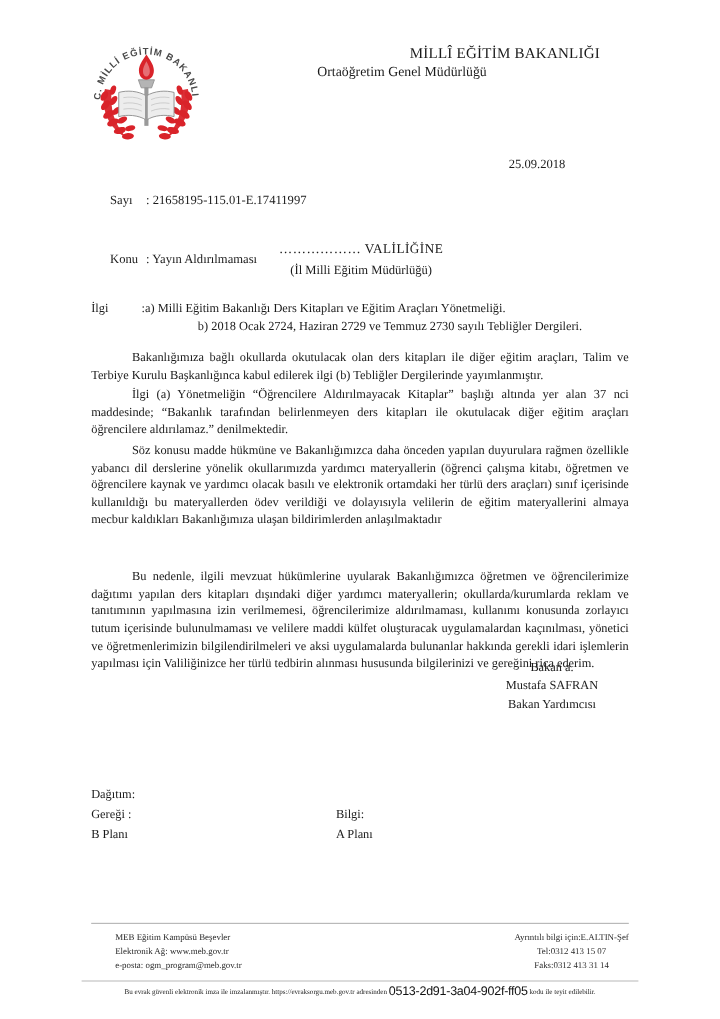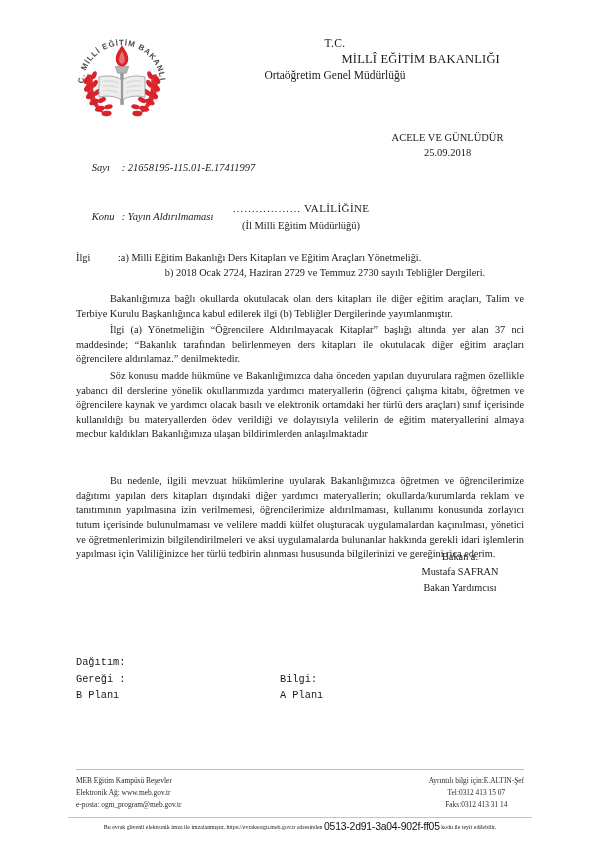--- a/index.html
+++ b/index.html
@@ -61,21 +61,21 @@
     font-size: 10.5px;
   }
 
   
   .ref-block {
     position: absolute;
     left: 76px; top: 144px;
     font-size: 10.5px;
     line-height: 1.55;
   }
-  .ref-row { white-space: pre; font-style: italic; }
+  .ref-row { white-space: pre; }
   .ref-label { display: inline-block; width: 30px; }
 
   
   .addressee {
     position: absolute;
     left: 76px; top: 200px;
     width: 450px;
     text-align: center;
     line-height: 1.6;
   }
@@ -121,21 +121,20 @@
     line-height: 1.5;
   }
 
   
   .distribution {
     position: absolute;
     left: 76px; top: 655px;
     width: 360px;
     font-size: 10.3px;
     line-height: 1.55;
-    font-family: Liberation Mono, monospace;
   }
   .dist-title { margin-bottom: 1px; }
   .dist-cols { position: relative; height: 34px; }
   .dist-col-left  { position: absolute; left: 0;   top: 0; }
   .dist-col-right { position: absolute; left: 204px; top: 0; }
   .dist-line { display: block; }
 
   
   .footer-rule {
     position: absolute;
@@ -153,21 +152,21 @@
     color: #2b2b2b;
   }
   .footer-left {
     position: absolute; left: 0; top: 0;
     text-align: left;
   }
   .footer-right {
     position: absolute; right: 0; top: 0;
     text-align: center;
   }
-  .footer span { display: block; white-space: nowrap; }
+  .footer span { display: block; white-space: nowrap; margin-left: 20px; }
 
   
   .esign-rule {
     position: absolute;
     left: 68px; top: 817px;
     width: 464px;
     height: 1px;
     background: #c4c4c4;
   }
   .esign {
@@ -253,28 +252,26 @@
           <path d="M30,63.5 C35,62.6 41,62.9 46,65.2"></path>
           <path d="M70,53.5 C65,52.6 59,52.9 54,55.2"></path>
           <path d="M70,58.5 C65,57.6 59,57.9 54,60.2"></path>
           <path d="M70,63.5 C65,62.6 59,62.9 54,65.2"></path>
         </g>
         <rect x="48.8" y="50" width="2.4" height="24" fill="#9a9a9a"></rect>
       </svg>
     </div>
 
     <div class="header-titles">
-      <div class="h-tc">T.C.</div>
       <div class="h-ministry">MİLLÎ EĞİTİM BAKANLIĞI</div>
       <div class="h-dept">Ortaöğretim Genel Müdürlüğü</div>
     </div>
   </div>
 
   <div class="urgent-block">
-    <div>ACELE VE GÜNLÜDÜR</div>
     <div>25.09.2018</div>
   </div>
 
   <div class="ref-block">
     <div class="ref-row">
       <span class="ref-label">Sayı</span><span>: 21658195-115.01-E.17411997</span>
     </div>
     <div class="ref-row">
       <span class="ref-label">Konu</span><span>: Yayın Aldırılmaması</span>
     </div>

